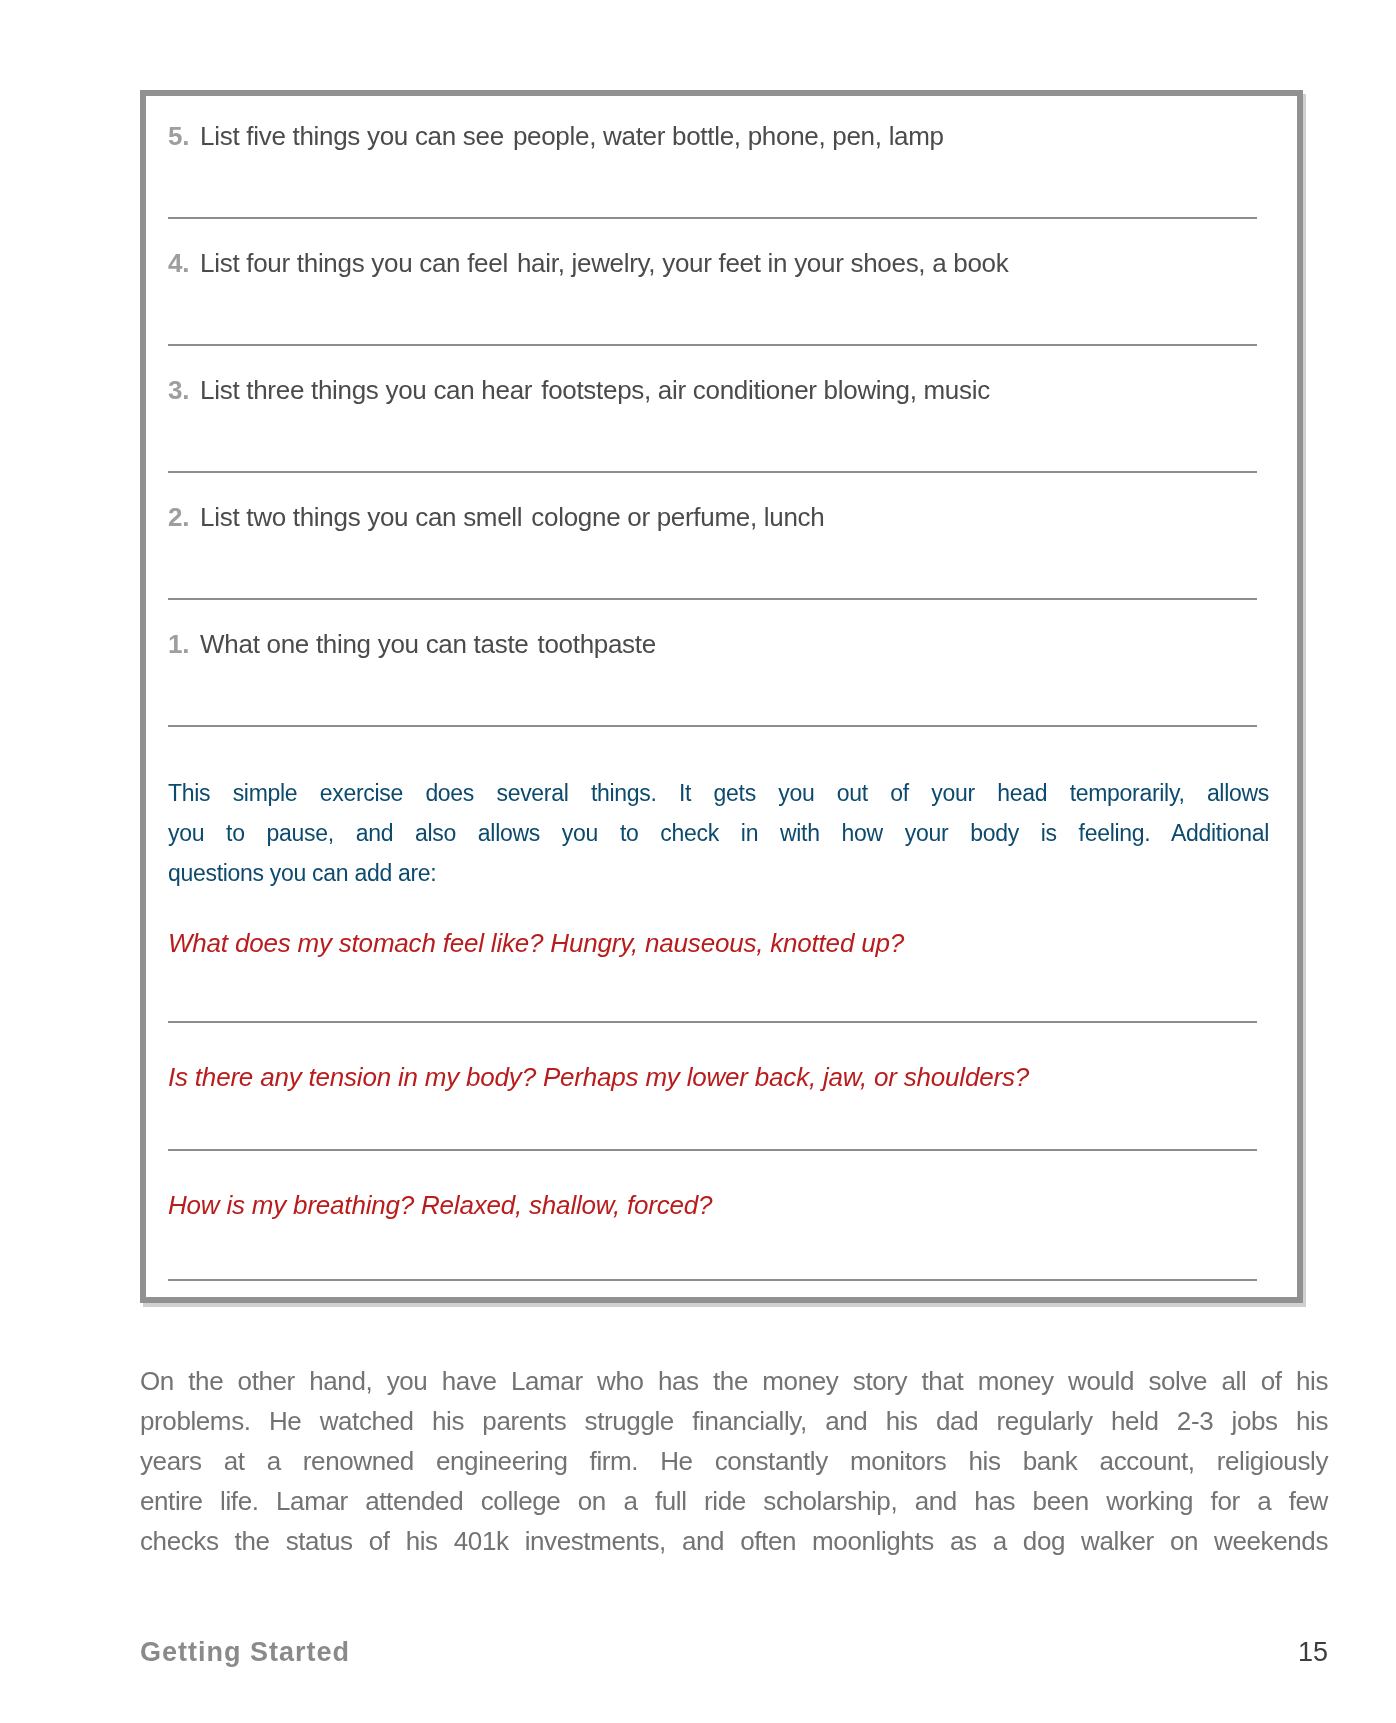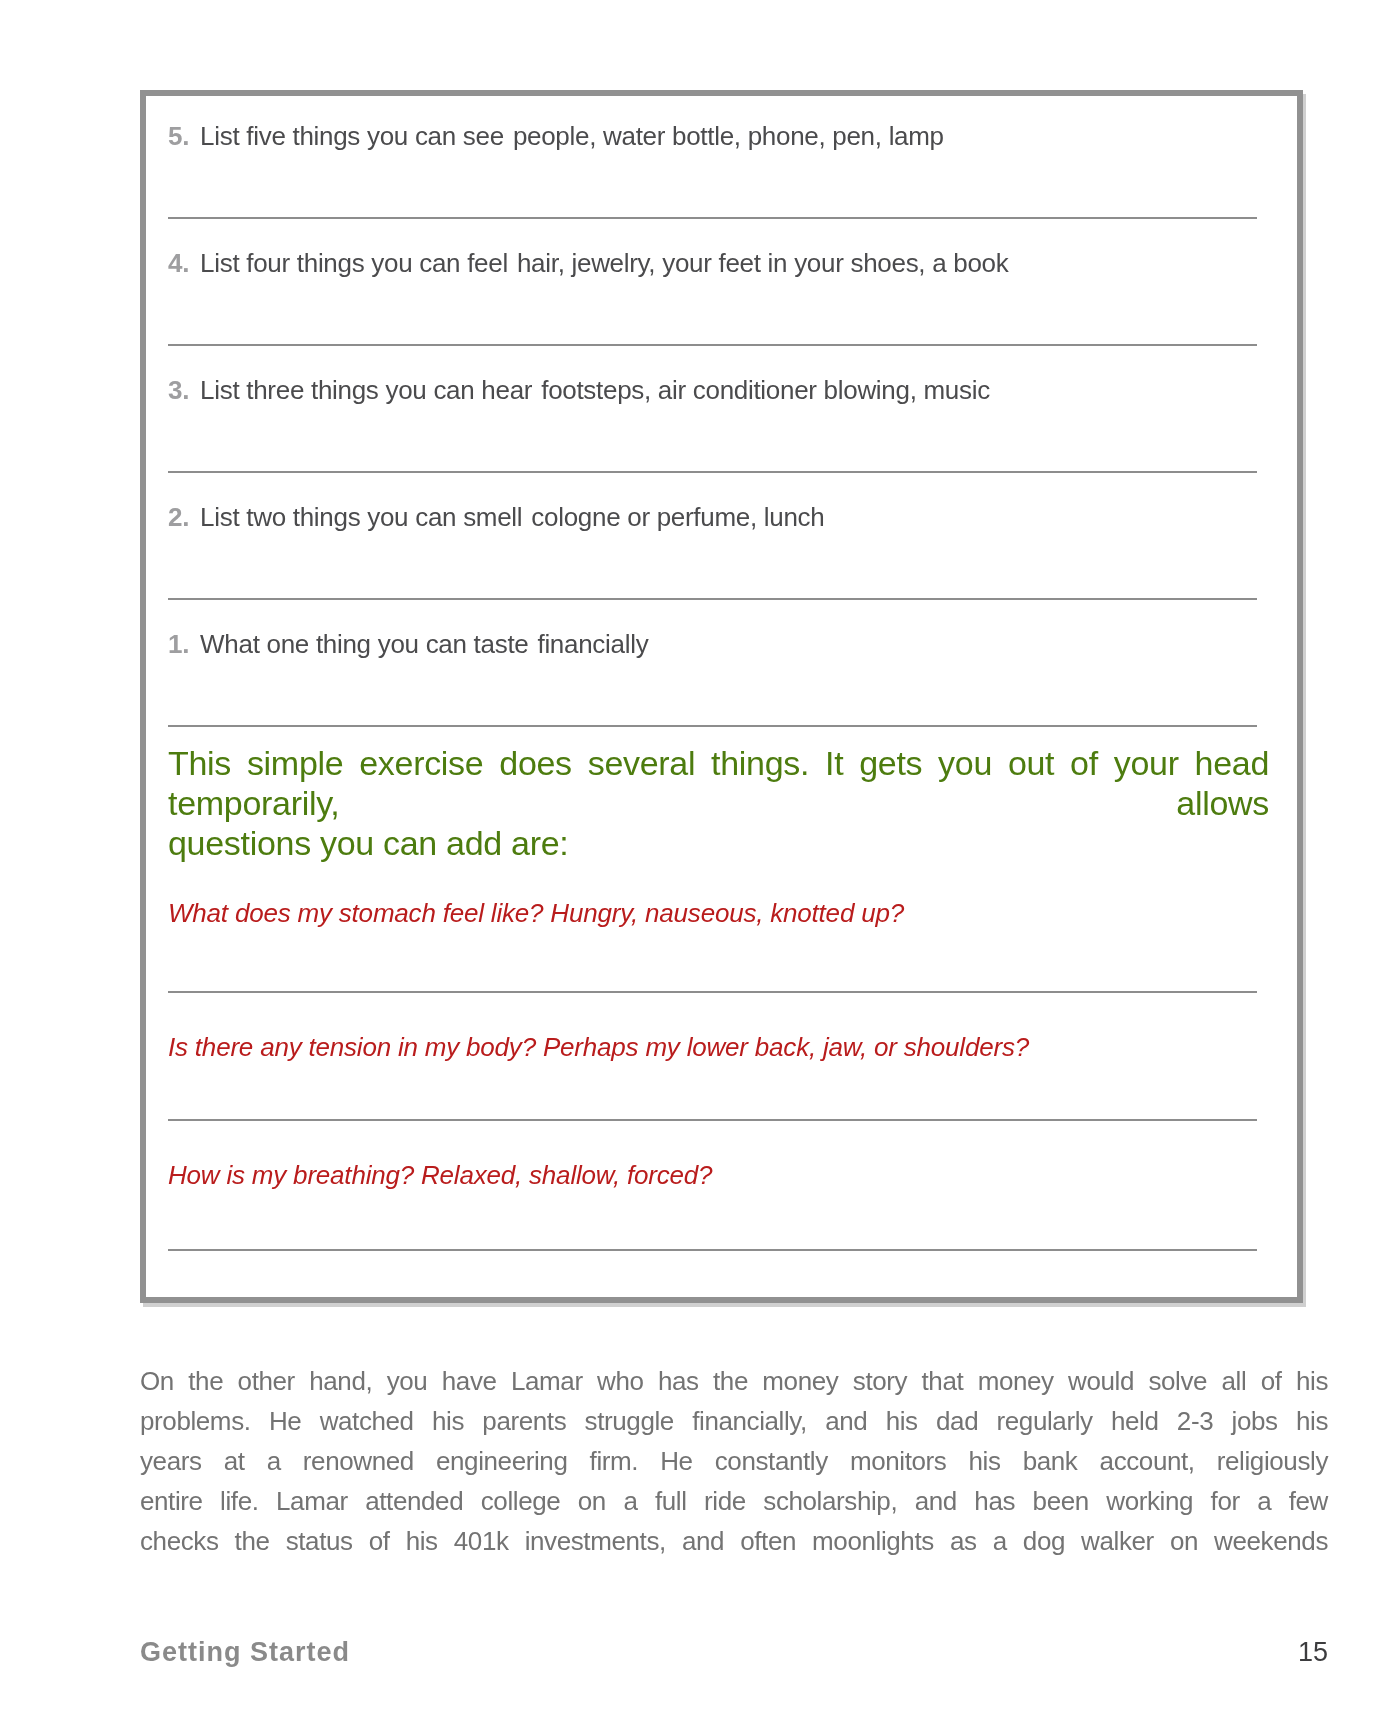--- a/index.html
+++ b/index.html
@@ -41,25 +41,25 @@
     margin-right: 11px;
   }
   .ws-answer { margin-left: 9px; }
   .write-line {
     border: none;
     border-top: 2px solid #8d8d8d;
     margin: 63px 12px 0 0;
     height: 0;
   }
   .ws-paragraph {
-    margin-top: 16px;
-    font-size: 34px;
+    margin-top: 46px;
+    font-size: 23px;
     line-height: 40px;
     letter-spacing: -0.3px;
-    color: #4d7c0f;
+    color: #0c4a6e;
   }
   .jline { text-align: justify; text-align-last: justify; }
   .prompt-q {
     margin-top: 36px;
     font-size: 26px;
     line-height: 36px;
     font-style: italic;
     letter-spacing: -0.2px;
     color: #b91c1c;
     white-space: nowrap;
@@ -127,26 +127,27 @@
       <span class="ws-num">3.</span><span>List three things you can hear</span><span class="ws-answer">footsteps, air conditioner blowing, music</span>
     </div>
     <hr class="write-line">
 
     <div class="ws-item">
       <span class="ws-num">2.</span><span>List two things you can smell</span><span class="ws-answer">cologne or perfume, lunch</span>
     </div>
     <hr class="write-line">
 
     <div class="ws-item">
-      <span class="ws-num">1.</span><span>What one thing you can taste</span><span class="ws-answer">financially</span>
+      <span class="ws-num">1.</span><span>What one thing you can taste</span><span class="ws-answer">toothpaste</span>
     </div>
     <hr class="write-line">
 
     <div class="ws-paragraph">
       <div class="jline">This simple exercise does several things. It gets you out of your head temporarily, allows</div>
+      <div class="jline">you to pause, and also allows you to check in with how your body is feeling. Additional</div>
       <div>questions you can add are:</div>
     </div>
 
     <div class="prompt-q first">What does my stomach feel like? Hungry, nauseous, knotted up?</div>
     <hr class="write-line after-q1">
 
     <div class="prompt-q">Is there any tension in my body? Perhaps my lower back, jaw, or shoulders?</div>
     <hr class="write-line after-q2">
 
     <div class="prompt-q">How is my breathing? Relaxed, shallow, forced?</div>

